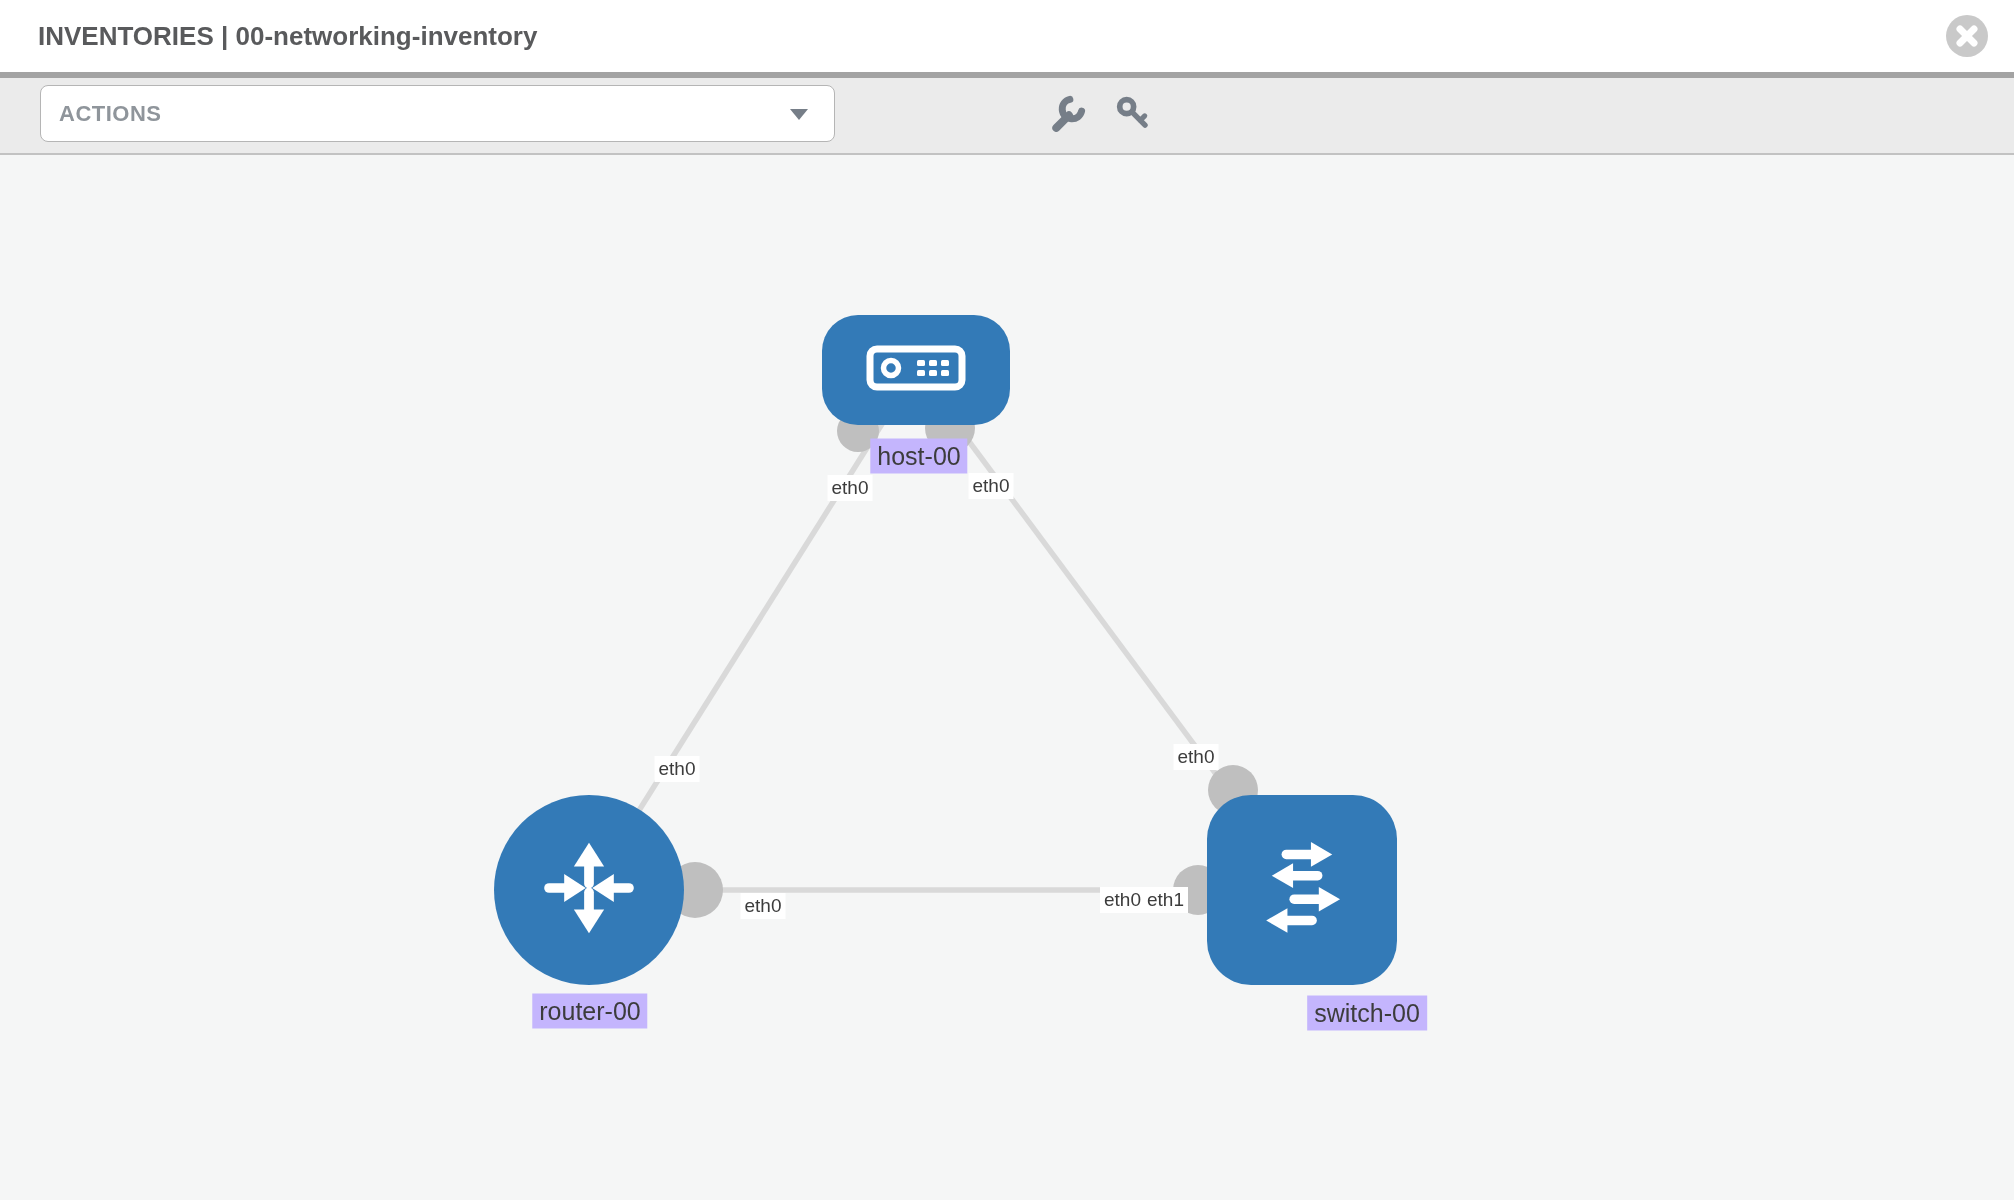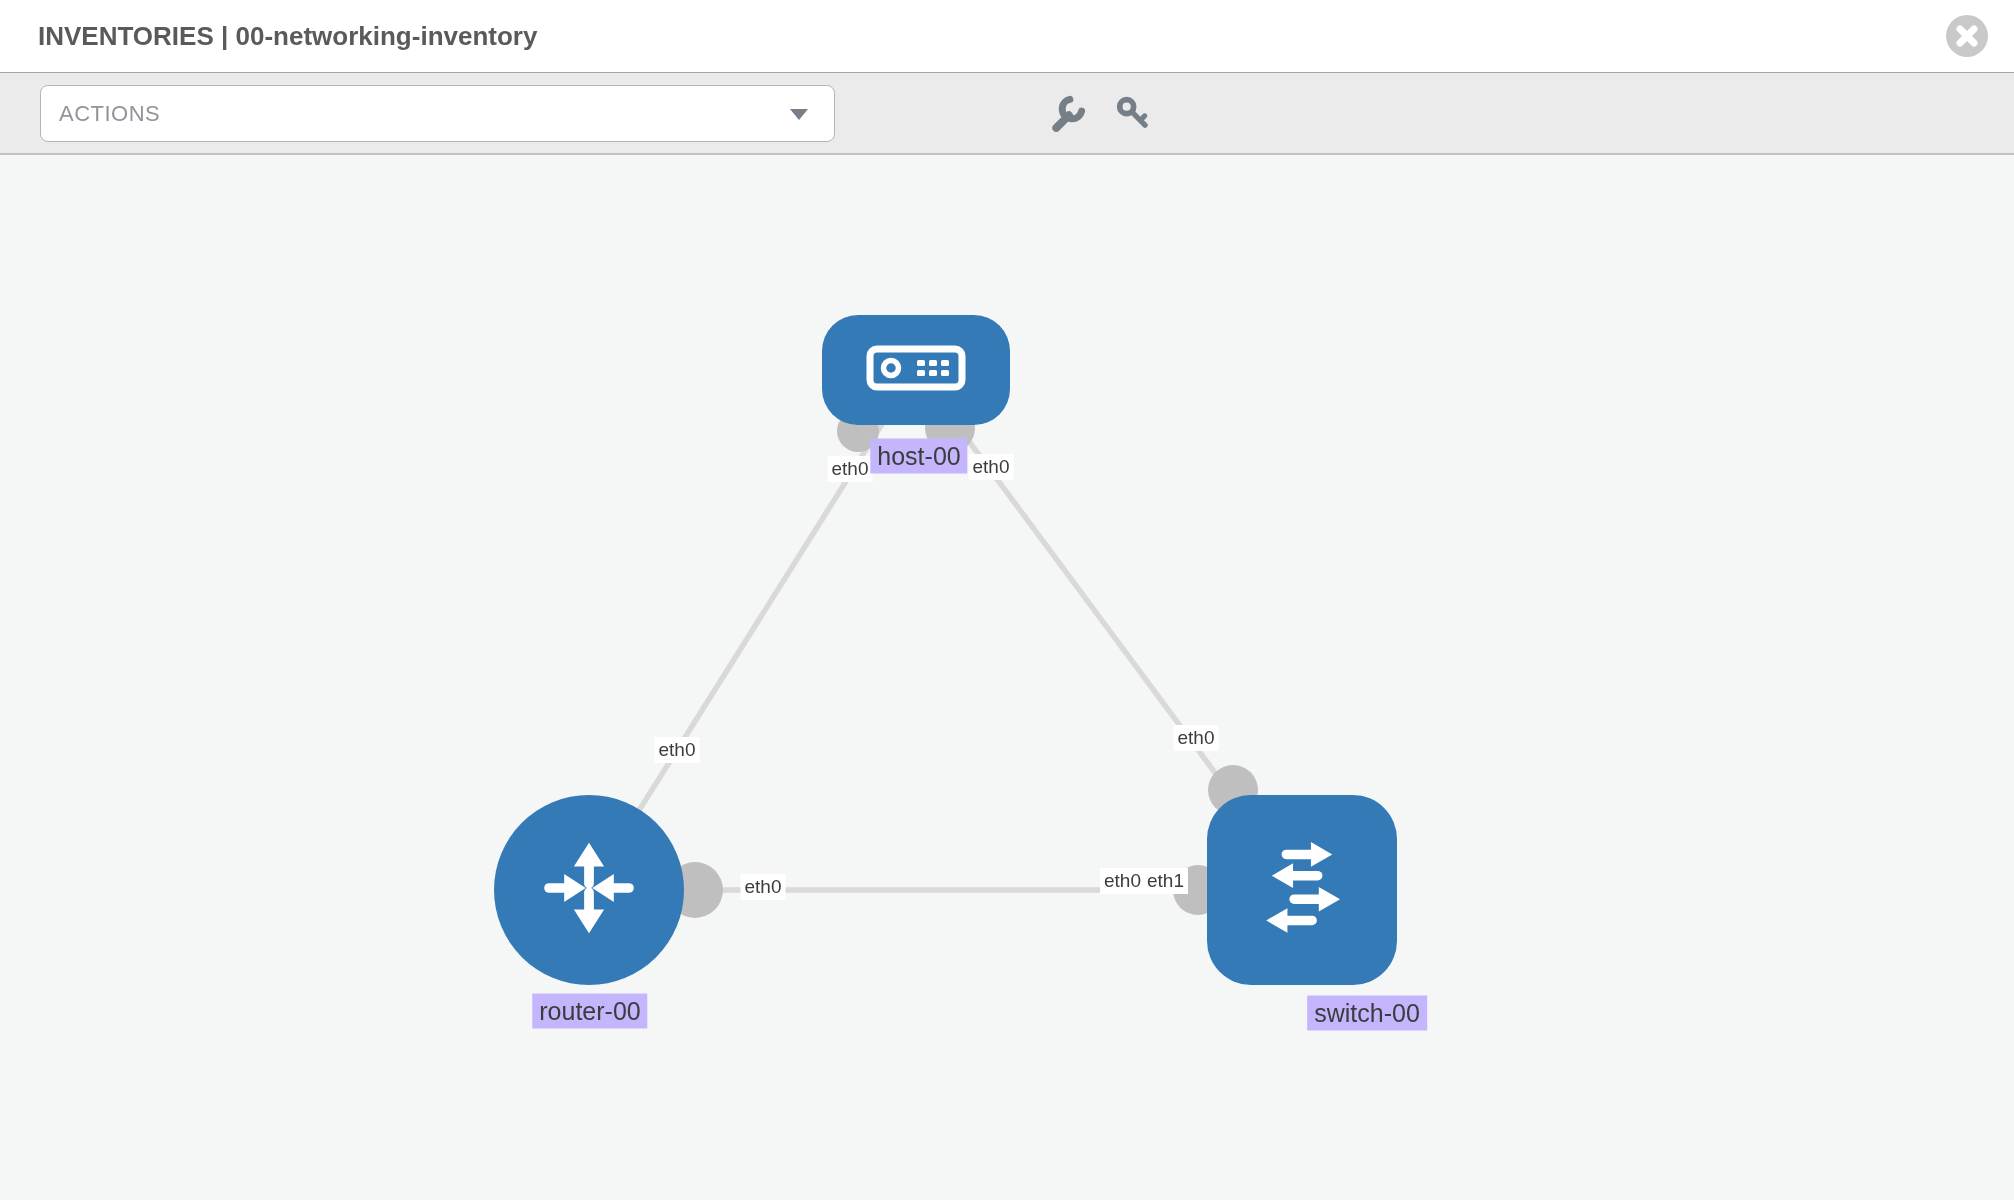--- a/index.html
+++ b/index.html
@@ -4,40 +4,40 @@
 <style>
   html,body { margin:0; padding:0; }
   body {
     width:2014px; height:1200px; position:relative; overflow:hidden;
     background:#f5f6f6; font-family:"Liberation Sans", sans-serif;
   }
 
   
   .header {
     position:absolute; top:0; left:0; width:2014px; height:72px;
-    background:#ffffff; border-bottom:1px solid #a3a3a3; z-index:30;
+    background:#ffffff; border-bottom:6px solid #a3a3a3; z-index:30;
   }
   .page-title {
     position:absolute; left:38px; top:0; line-height:72px;
     font-size:26px; font-weight:bold; color:#595a5c; white-space:nowrap;
   }
   .close-btn {
     position:absolute; right:26px; top:15px; width:42px; height:42px;
     border-radius:50%; background:#c9c9c9; cursor:pointer;
   }
   .close-btn svg { position:absolute; left:0; top:0; }
 
   
   .toolbar {
     position:absolute; top:73px; left:0; width:2014px; height:80px;
     background:#ebebeb; border-bottom:2px solid #c2c2c2; z-index:29;
   }
   .combobox {
     position:absolute; top:12px; height:57px; box-sizing:border-box;
-    background:#ffffff; border:1px solid #b5b5b5; border-radius:8px; cursor:pointer;
+    background:#ffffff; border:1px solid #b5b5b5; border-radius:8px; cursor:pointer;font-weight:bold;
   }
   .cb-label {
     position:absolute; left:18px; top:0; line-height:55px;
     font-size:22px; color:#8f959b; letter-spacing:0.5px;
   }
   .caret {
     position:absolute; right:26px; top:23px; width:0; height:0;
     border-left:9px solid transparent; border-right:9px solid transparent;
     border-top:11px solid #767e88;
   }
@@ -64,21 +64,21 @@
   .node-label {
     position:absolute; transform:translate(-50%,-50%); z-index:10;
     background:#c4b5fd; color:#3c3c3c; font-size:25px; padding:3px 7px; white-space:nowrap;
   }
   #label-host   { left:919px;  top:301px; }
   #label-router { left:590px;  top:856px; }
   #label-switch { left:1367px; top:858px; }
 
   .eth-label {
     position:absolute; transform:translate(-50%,-50%); z-index:9;
-    background:#ffffff; color:#3c3c3c; font-size:19px; padding:2px 4px; white-space:nowrap;
+    background:#ffffff; color:#3c3c3c; font-size:19px; padding:2px 4px; white-space:nowrap;margin-top:19px;
   }
   #eth-rh-r { left:677px;  top:595px; }
   #eth-rh-h { left:850px;  top:314px; }
   #eth-hs-h { left:991px;  top:312px; }
   #eth-hs-s { left:1196px; top:583px; }
   #eth-rs-r { left:763px;  top:732px; }
   #eth-rs-s-back  { left:1100px; top:726px; transform:translateY(-50%); }
   #eth-rs-s-front { left:1143px; top:726px; transform:translateY(-50%); z-index:11; }
 </style>
 </head>

